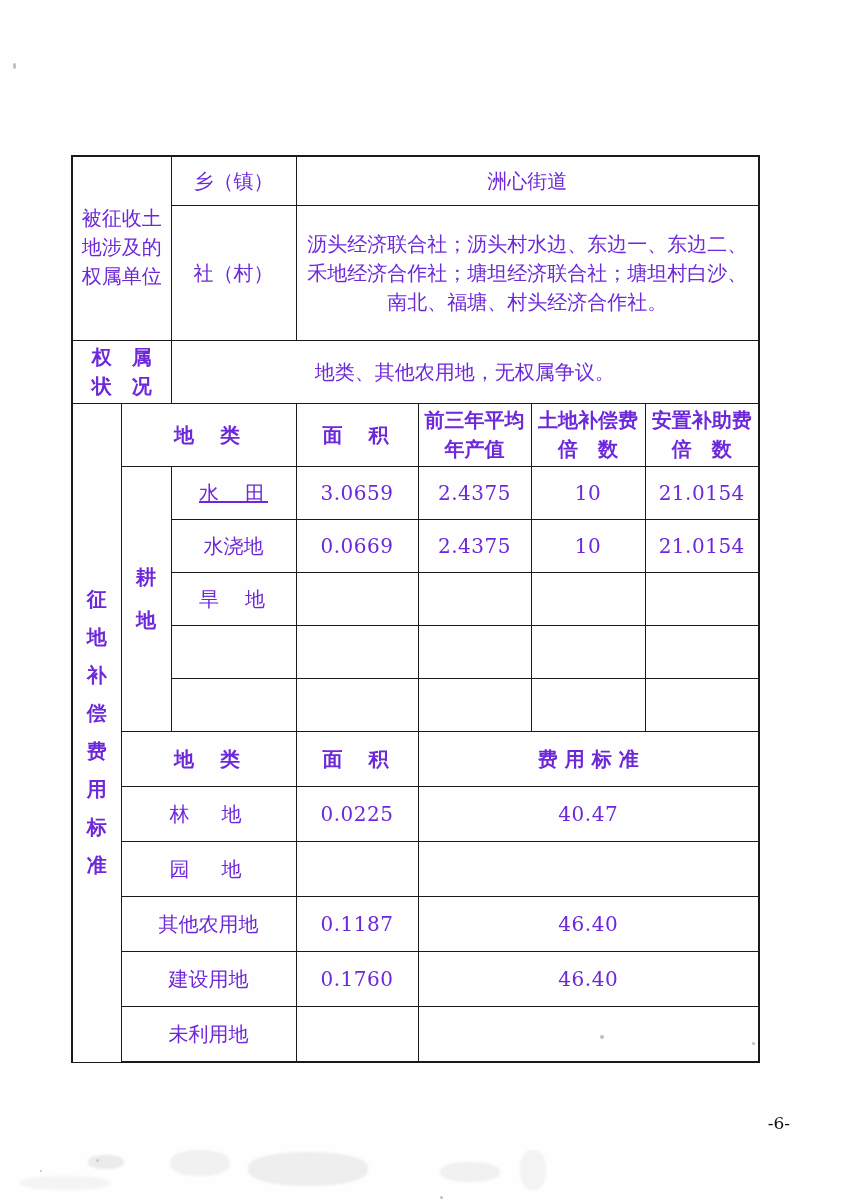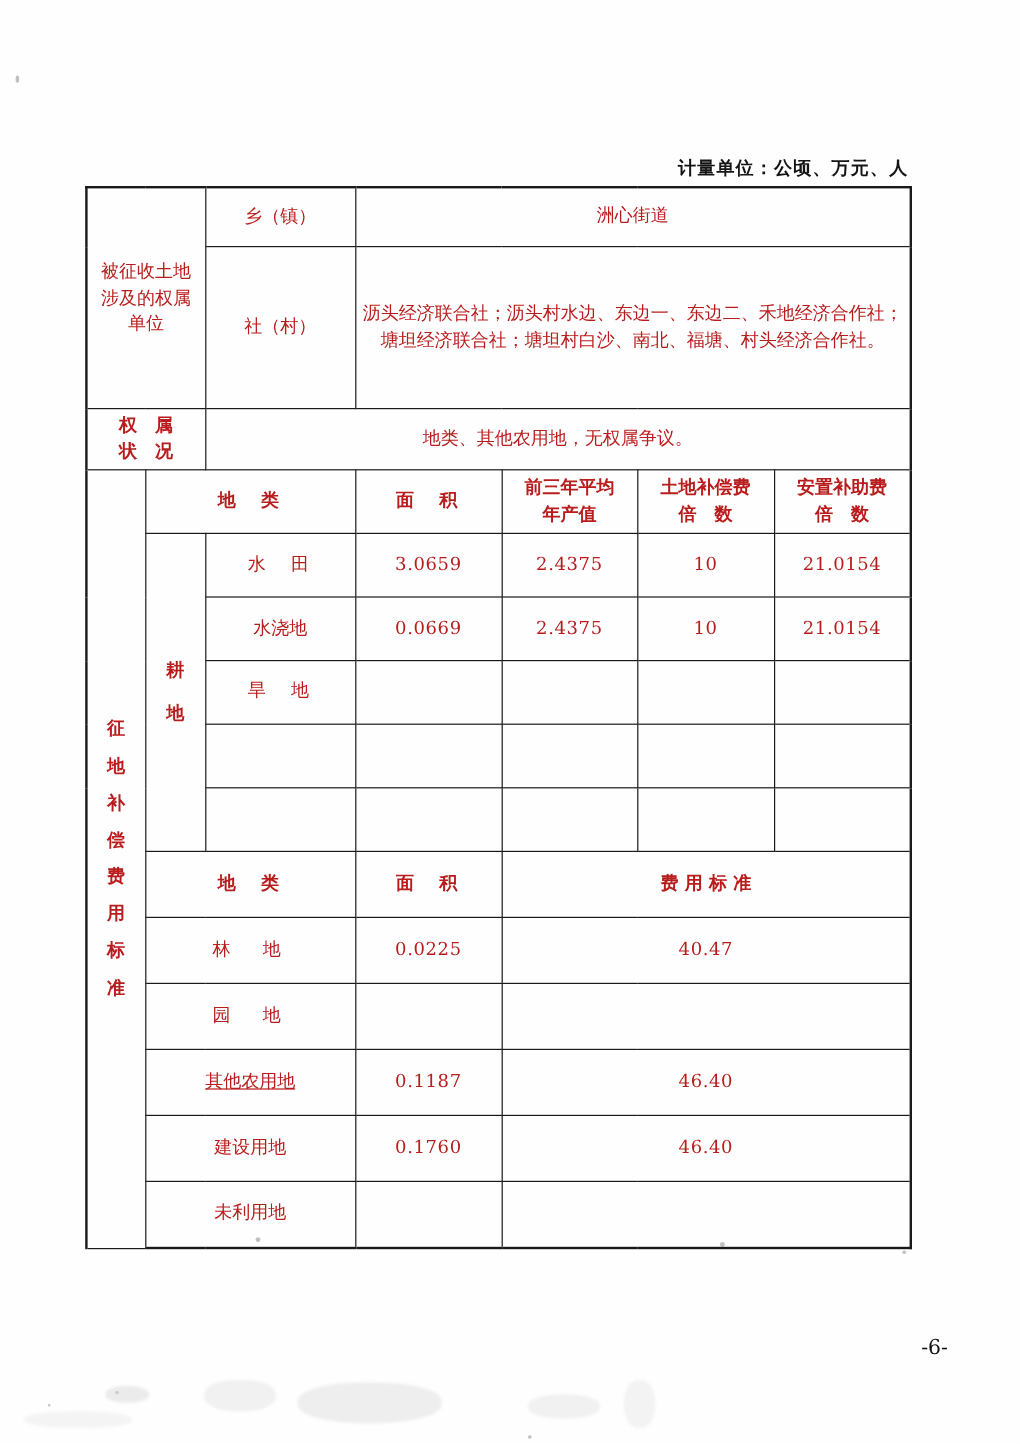--- a/index.html
+++ b/index.html
@@ -76,22 +76,22 @@
     top: 155px;
     width: 687px;
   }
   table.main {
     border-collapse: collapse;
     width: 687px;
     table-layout: fixed;
   }
   table.main td {
     border: 1px solid #1a1a1a;
-    font-size: 15px;
-    color: #b91c1c;
+    font-size: 20px;
+    color: #6d28d9;
     padding: 2px 4px;
     vertical-align: middle;
     text-align: center;
     line-height: 1.45;
   }
   .outer-top    { border-top-width: 2px !important; }
   .outer-left   { border-left-width: 2px !important; }
   .outer-right  { border-right-width: 2px !important; }
   .outer-bottom { border-bottom-width: 2px !important; }
   .num   { font-family: "DejaVu Serif", "Liberation Serif", serif; font-size: 15px; letter-spacing: .5px; }
@@ -106,21 +106,21 @@
     line-height: 1.0;
   }
   .vert span {
     display: block;
     text-align: center;
   }
   .vert-spread span { margin: 9px 0; }
   .vert-tight span  { margin: 14px 0; }
 
   .label-2line {
-    font-family: Liberation Sans, sans-serif;
+    font-family: Liberation Mono, monospace;
     font-size: 15px;
     line-height: 1.5;
     letter-spacing: 0px;
   }
   .hdr {
     font-family: "DejaVu Sans", "Liberation Sans", sans-serif;
     font-weight: bold;
     font-size: 15px;
     line-height: 1.4;
   }
@@ -161,21 +161,20 @@
     <div class="speck" style="left:40px;  top:1170px;width:2px; height:2px;"></div>
     <div class="speck" style="left:440px; top:1196px;width:3px; height:3px;"></div>
     <div class="smudge" style="left:88px;  top:1155px; width:36px; height:14px;"></div>
     <div class="smudge" style="left:170px; top:1150px; width:60px; height:26px; opacity:.35;"></div>
     <div class="smudge" style="left:248px; top:1152px; width:120px;height:34px; opacity:.42;"></div>
     <div class="smudge" style="left:440px; top:1162px; width:60px; height:20px; opacity:.35;"></div>
     <div class="smudge" style="left:520px; top:1150px; width:26px; height:40px; opacity:.3;"></div>
     <div class="smudge" style="left:20px;  top:1176px; width:90px; height:14px; opacity:.25;"></div>
   </div>
 
-  <div class="unit-line">计量单位：公顷、万元、人</div>
 
   <div class="tbl-wrap">
     <table class="main">
       <colgroup>
         <col style="width:49px">
         <col style="width:50px">
         <col style="width:125px">
         <col style="width:122px">
         <col style="width:113px">
         <col style="width:114px">
@@ -227,21 +226,21 @@
             <span>安置补助费</span><br>
             <span>倍　数</span>
           </td>
         </tr>
 
         <tr>
           <td class="vert vert-tight" rowspan="5" style="width:50px;">
             <span>耕</span>
             <span>地</span>
           </td>
-          <td class="body-cn lead" style="height:48px;">水　田</td>
+          <td class="body-cn lead" style="height:48px;text-decoration:underline;">水　田</td>
           <td class="num">3.0659</td>
           <td class="num">2.4375</td>
           <td class="num">10</td>
           <td class="outer-right num">21.0154</td>
         </tr>
 
         <tr>
           <td class="body-cn" style="height:48px;">水浇地</td>
           <td class="num">0.0669</td>
           <td class="num">2.4375</td>
@@ -285,21 +284,21 @@
           <td class="outer-right num" colspan="3">40.47</td>
         </tr>
 
         <tr>
           <td class="body-cn lead6" colspan="2" style="height:50px;">园　地</td>
           <td class="num"></td>
           <td class="outer-right num" colspan="3"></td>
         </tr>
 
         <tr>
-          <td class="body-cn" colspan="2" style="height:50px;text-decoration:underline;">其他农用地</td>
+          <td class="body-cn" colspan="2" style="height:50px;">其他农用地</td>
           <td class="num">0.1187</td>
           <td class="outer-right num" colspan="3">46.40</td>
         </tr>
 
         <tr>
           <td class="body-cn" colspan="2" style="height:50px;">建设用地</td>
           <td class="num">0.1760</td>
           <td class="outer-right num" colspan="3">46.40</td>
         </tr>
 

